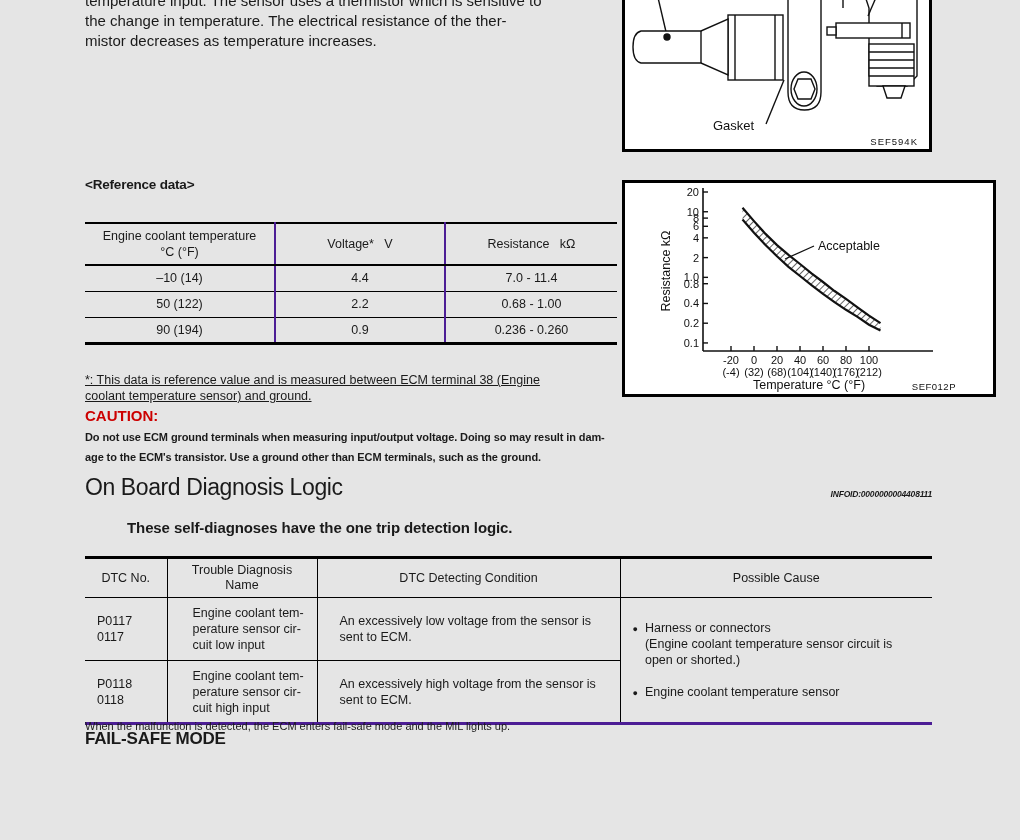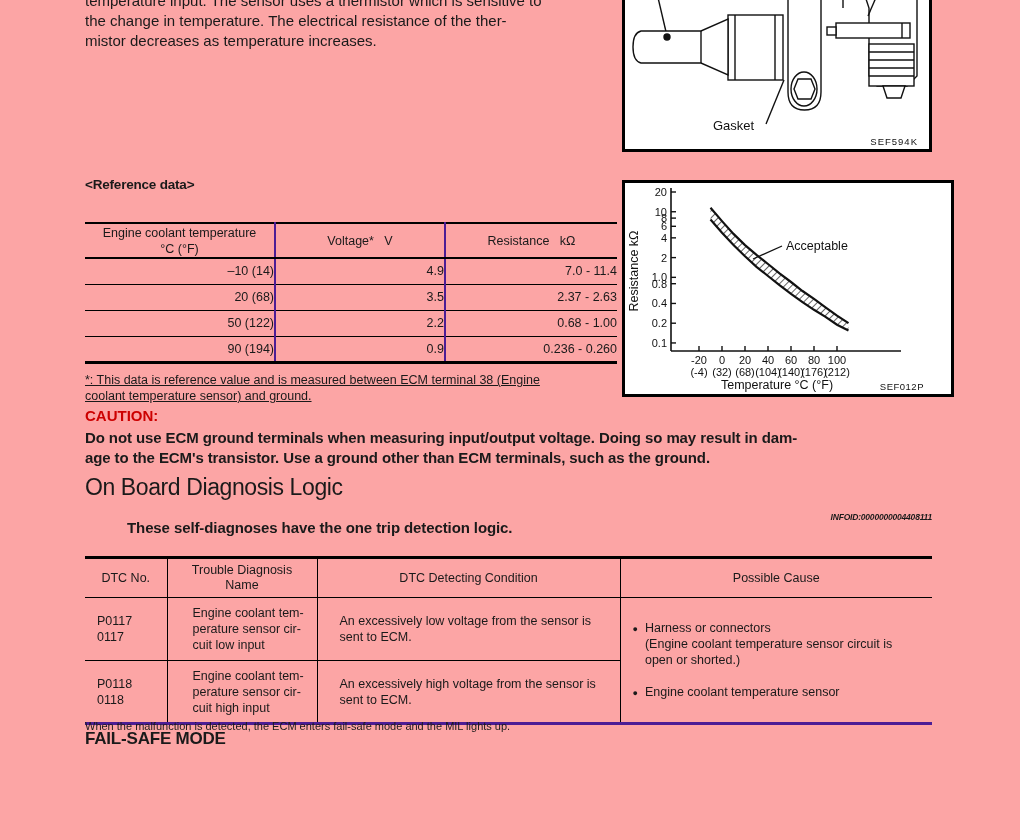--- a/index.html
+++ b/index.html
@@ -1,54 +1,54 @@
 <!DOCTYPE html>
 <html><head>
 <meta charset="utf-8">
 <style>
   * { margin:0; padding:0; box-sizing:border-box; }
   html,body { background:#fff; }
   .page {
     position:relative; width:1020px; height:840px; overflow:hidden;
-    background:#fca5a5; color:#1a1a1a;
+    background:#e5e5e5; color:#1a1a1a;
     font-family:"Liberation Sans", sans-serif;
   }
   .abs { position:absolute; }
 
   .intro {
     left:85px; top:-9px; width:534px;
     font-size:15px; line-height:20px; white-space:pre-line;
   }
 
   .fig-box { border:3px solid #000; background:#fff; }
   .fig-sensor { left:622px; top:-31px; width:310px; height:183px; }
-  .fig-chart  { left:622px; top:180px; width:332px; height:217px; }
+  .fig-chart  { left:622px; top:180px; width:374px; height:217px;text-align:center; }
   svg text { font-family:"Liberation Sans", sans-serif; }
 
   .ref-heading { left:85px; top:177px; font-size:13.5px; font-weight:bold; letter-spacing:-0.2px; }
 
   table { border-collapse:collapse; table-layout:fixed; }
   .ref-table { left:85px; top:222px; width:532px; font-size:12.5px;
     border-top:2px solid #000; border-bottom:3px solid #000; }
   .ref-table th, .ref-table td { text-align:center; vertical-align:middle;
     white-space:pre-wrap; line-height:16px; font-weight:normal; }
-  .ref-table thead tr { height:35px; }
+  .ref-table thead tr { height:42px; }
   .ref-table tbody tr { height:26px; }
   .ref-table thead th { border-bottom:2px solid #000; }
-  .ref-table tbody td { border-top:1px solid #000;text-align:right; }
+  .ref-table tbody td { border-top:1px solid #000; }
   .ref-table th + th, .ref-table td + td { border-left:2px solid #4c1d95; }
 
   .footnote { left:85px; top:372px; width:545px; font-size:12.5px; line-height:16px; white-space:pre-line;text-decoration:underline; }
 
   .caution-label { left:85px; top:407px; font-size:15px; font-weight:bold; }
-  .caution-text  { left:85px; top:428px; width:856px; font-size:15px; font-weight:bold;
+  .caution-text  { left:85px; top:428px; width:856px; font-size:11px; font-weight:bold;
     line-height:19.5px; white-space:pre-line; letter-spacing:-0.1px; }
 
   .obd-heading { left:85px; top:474px; font-size:23px; letter-spacing:-0.4px; }
-  .infoid { right:88px; top:512px; font-size:8.5px; font-style:italic; font-weight:bold; letter-spacing:-0.2px;text-align:right; }
+  .infoid { right:88px; top:489px; font-size:8.5px; font-style:italic; font-weight:bold; letter-spacing:-0.2px;text-align:right; }
   .obd-sub { left:85px; top:519px; font-size:15px; font-weight:bold; letter-spacing:-0.1px;margin-left:42px; }
 
   .dtc-table { left:85px; top:556px; width:847px; font-size:12.5px;
     border-top:3px solid #000; border-bottom:3px solid #4c1d95; }
   .dtc-table th { font-weight:normal; text-align:center; vertical-align:middle;
     white-space:pre-line; line-height:15px; border-bottom:1px solid #000; }
   .dtc-table thead tr { height:40px; }
   .dtc-table tbody tr { height:63px; }
   .dtc-table td { vertical-align:middle; white-space:pre-line; line-height:16px; }
   .dtc-table td + td, .dtc-table th + th { border-left:1px solid #000; }
@@ -123,27 +123,22 @@
       <tr>
         <th>Engine coolant temperature
 °C (°F)</th>
         <th>Voltage*   V</th>
         <th>Resistance   kΩ</th>
       </tr>
     </thead>
     <tbody>
       <tr>
         <td>–10 (14)</td>
-        <td>4.9</td>
+        <td>4.4</td>
         <td>7.0 - 11.4</td>
-      </tr>
-      <tr>
-        <td>20 (68)</td>
-        <td>3.5</td>
-        <td>2.37 - 2.63</td>
       </tr>
       <tr>
         <td>50 (122)</td>
         <td>2.2</td>
         <td>0.68 - 1.00</td>
       </tr>
       <tr>
         <td>90 (194)</td>
         <td>0.9</td>
         <td>0.236 - 0.260</td>

